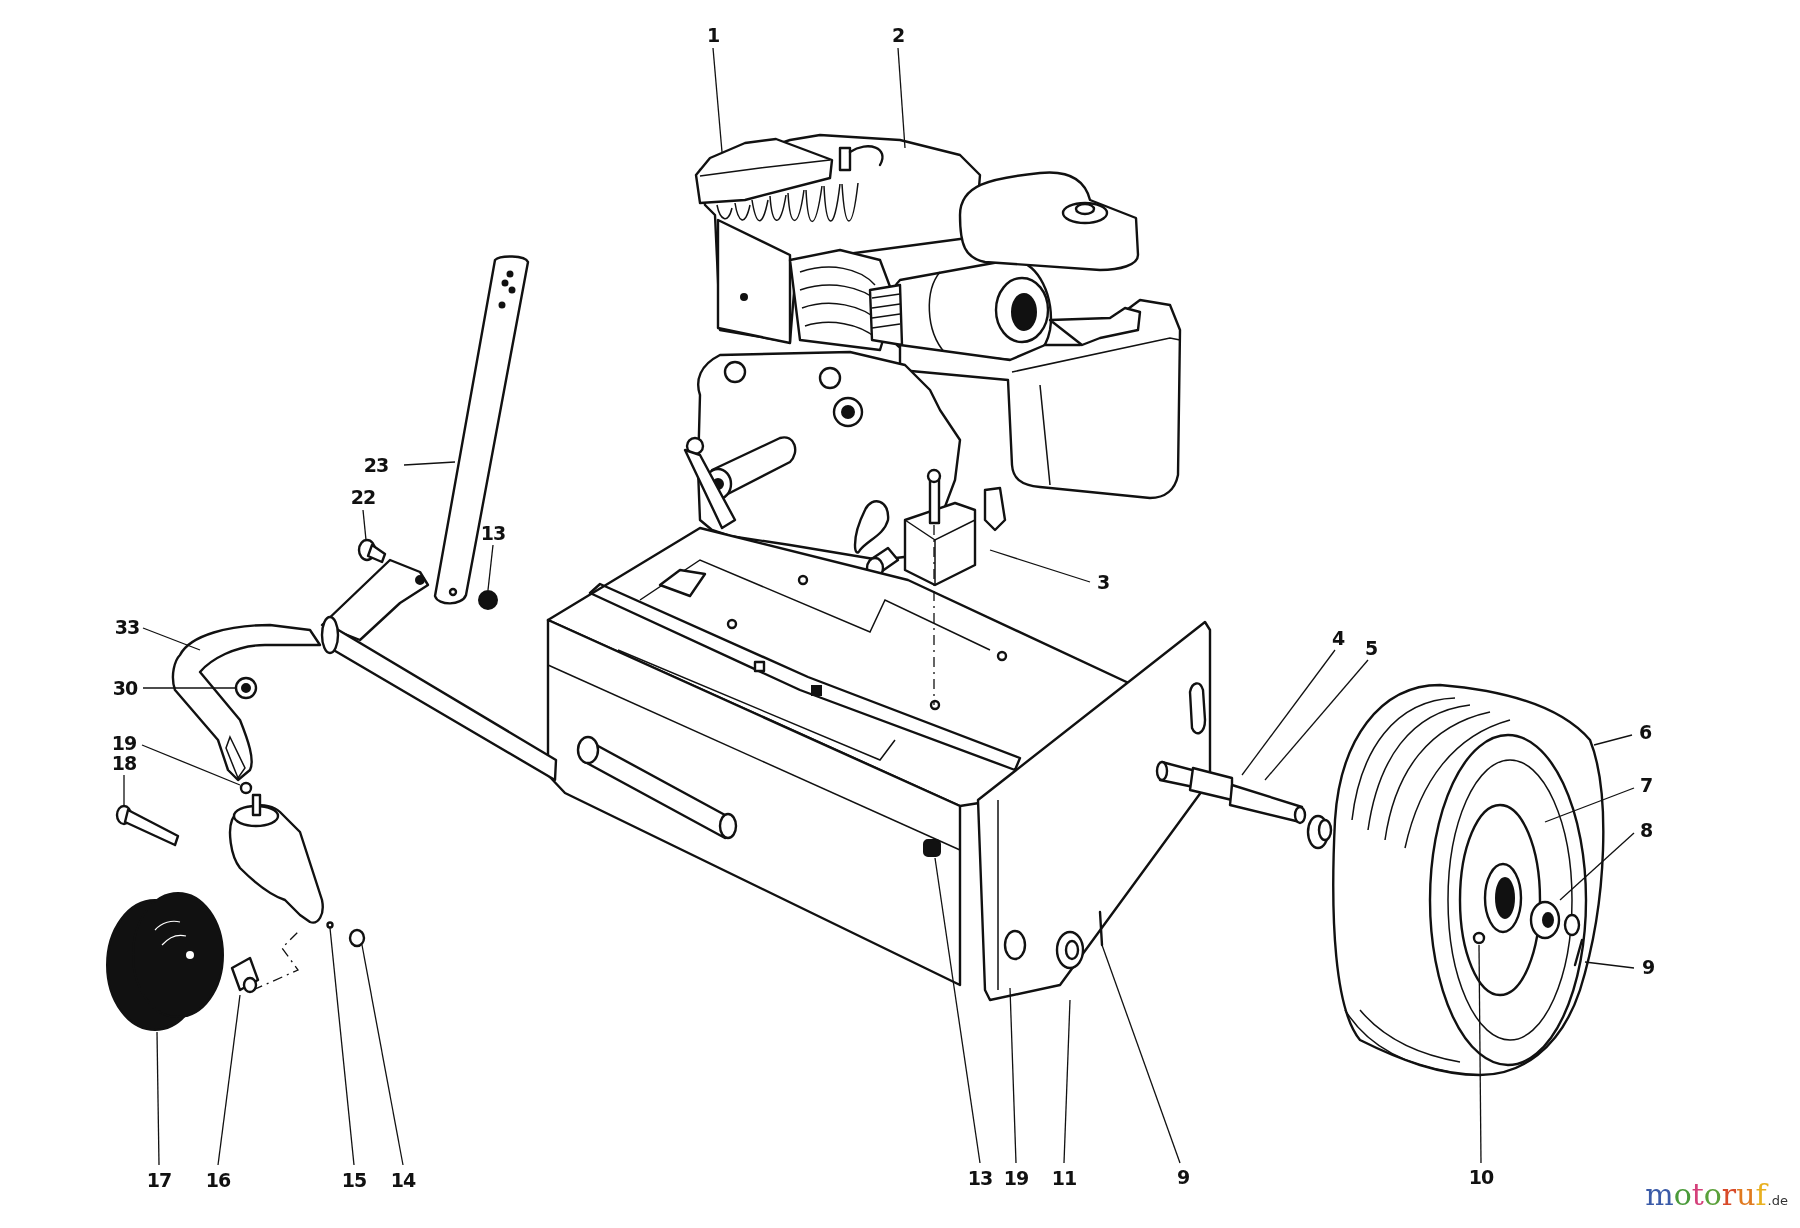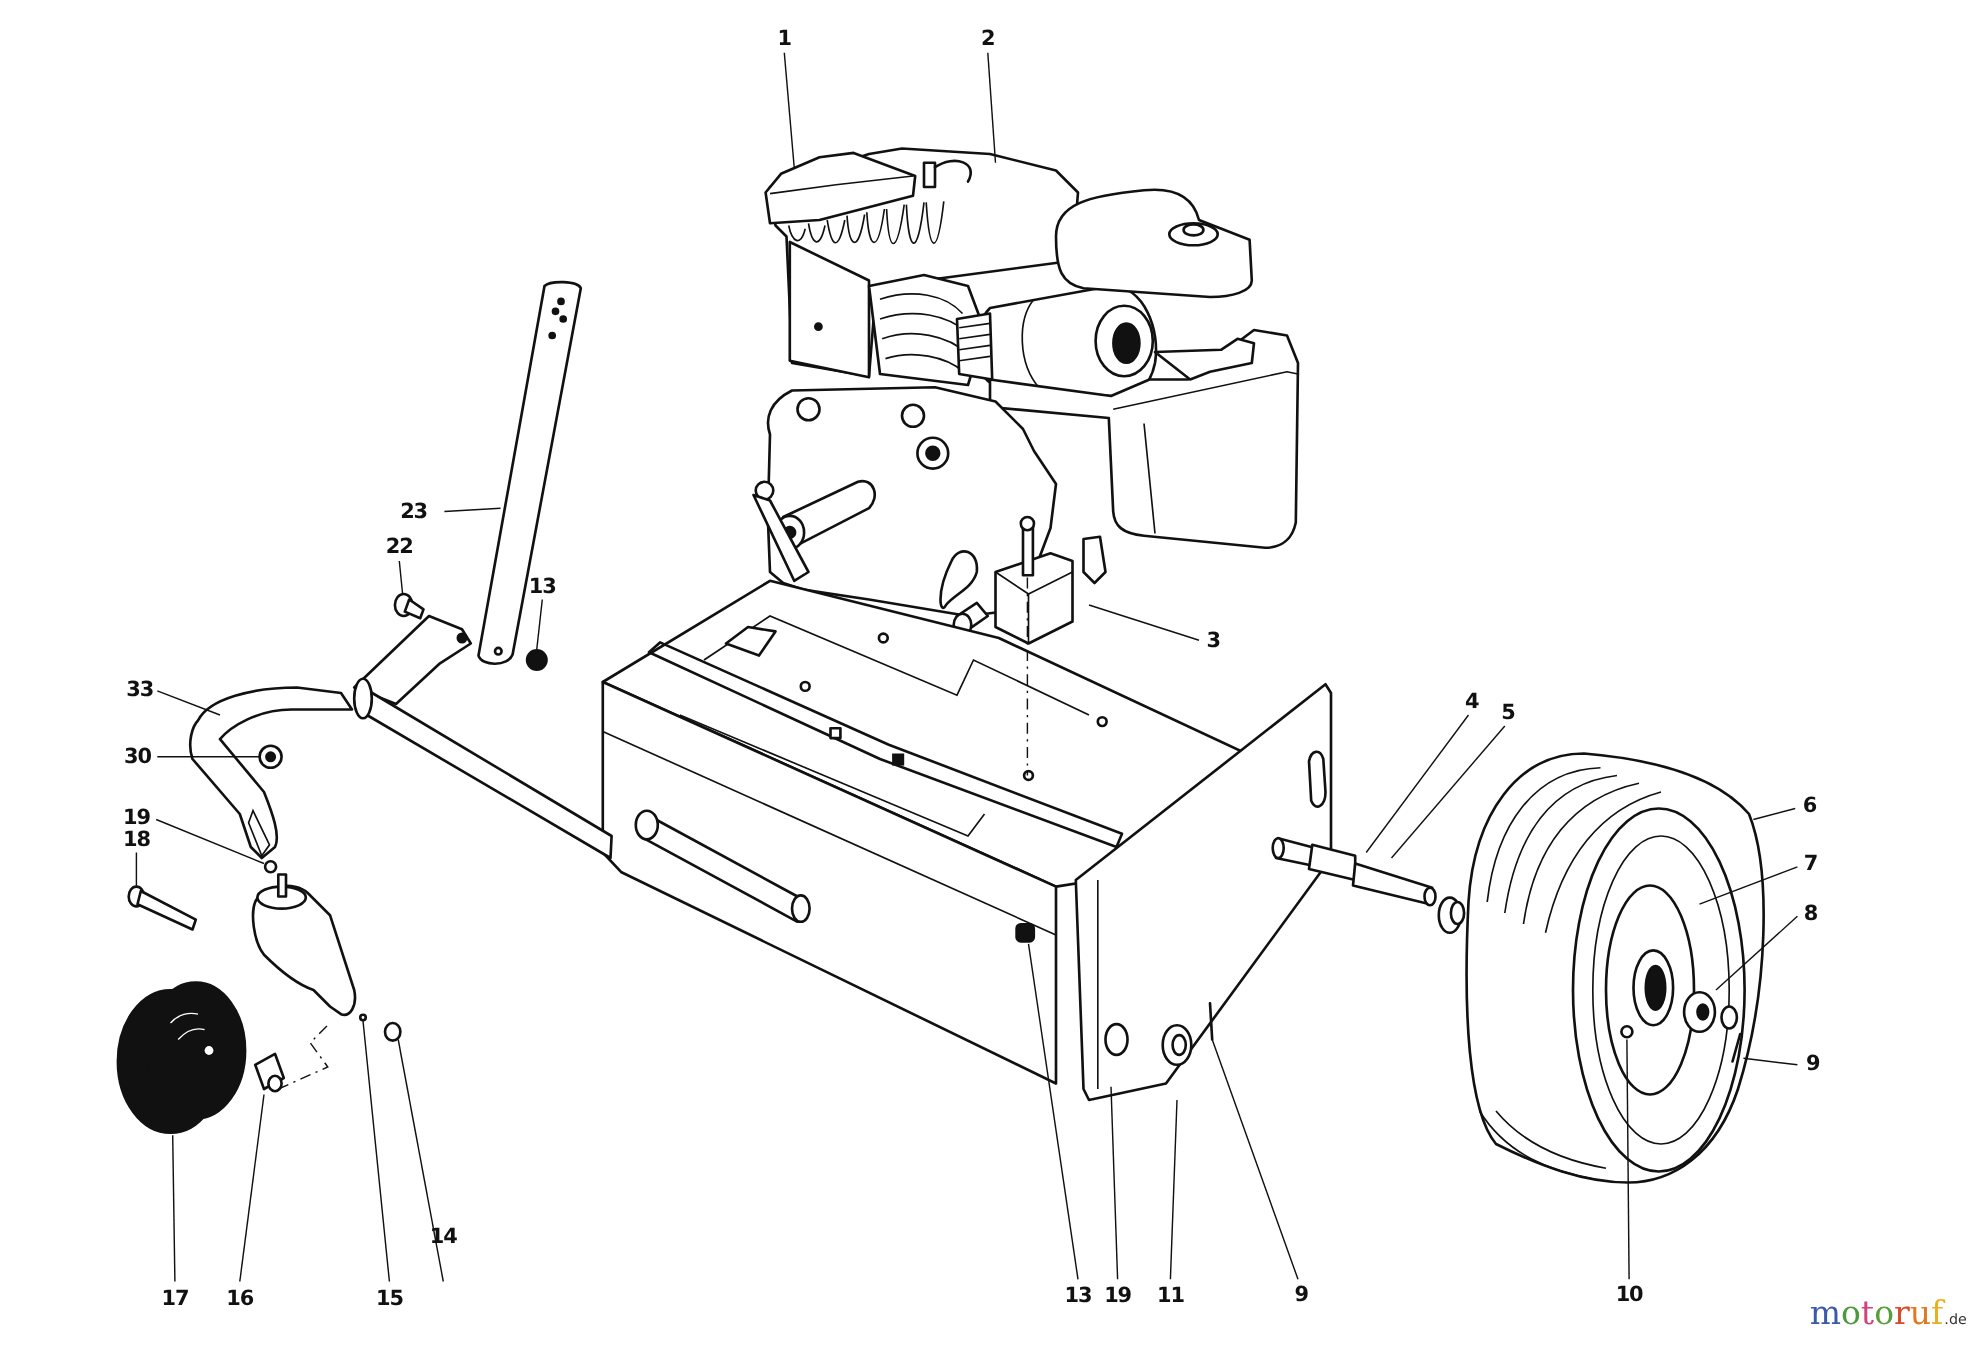--- a/index.html
+++ b/index.html
@@ -262,21 +262,21 @@
   <div class="callout" style="left:1645px;top:732px">6</div>
   <div class="callout" style="left:1646px;top:785px">7</div>
   <div class="callout" style="left:1646px;top:830px">8</div>
   <div class="callout" style="left:1648px;top:967px">9</div>
   <div class="callout" style="left:1183px;top:1177px">9</div>
   <div class="callout" style="left:1481px;top:1177px">10</div>
   <div class="callout" style="left:1064px;top:1178px">11</div>
   <div class="callout" style="left:1016px;top:1178px">19</div>
   <div class="callout" style="left:980px;top:1178px">13</div>
   <div class="callout" style="left:493px;top:533px">13</div>
-  <div class="callout" style="left:403px;top:1124px">14</div>
+  <div class="callout" style="left:403px;top:1180px">14</div>
   <div class="callout" style="left:354px;top:1180px">15</div>
   <div class="callout" style="left:218px;top:1180px">16</div>
   <div class="callout" style="left:159px;top:1180px">17</div>
   <div class="callout" style="left:124px;top:763px">18</div>
   <div class="callout" style="left:124px;top:743px">19</div>
   <div class="callout" style="left:125px;top:688px">30</div>
   <div class="callout" style="left:127px;top:627px">33</div>
   <div class="callout" style="left:363px;top:497px">22</div>
   <div class="callout" style="left:376px;top:465px">23</div>
 </div>

